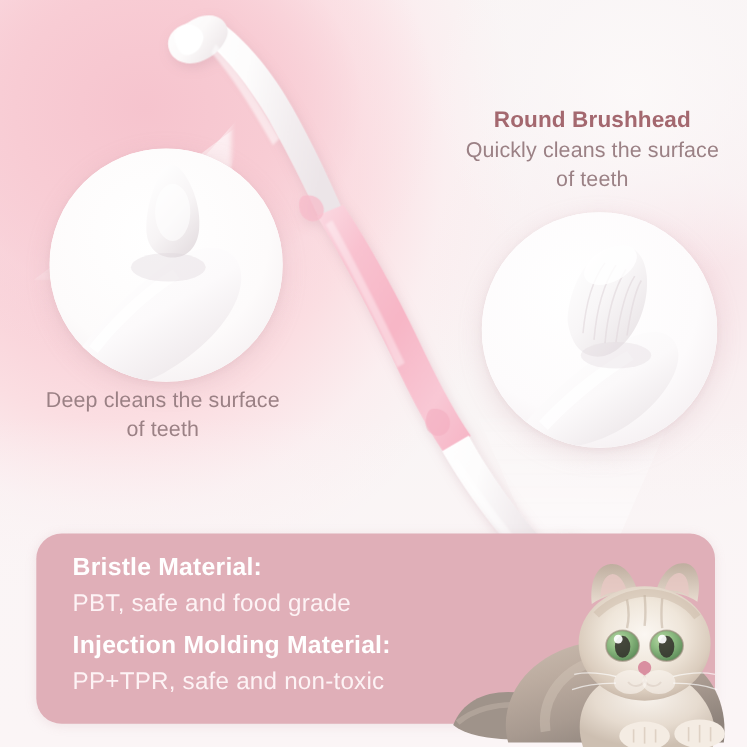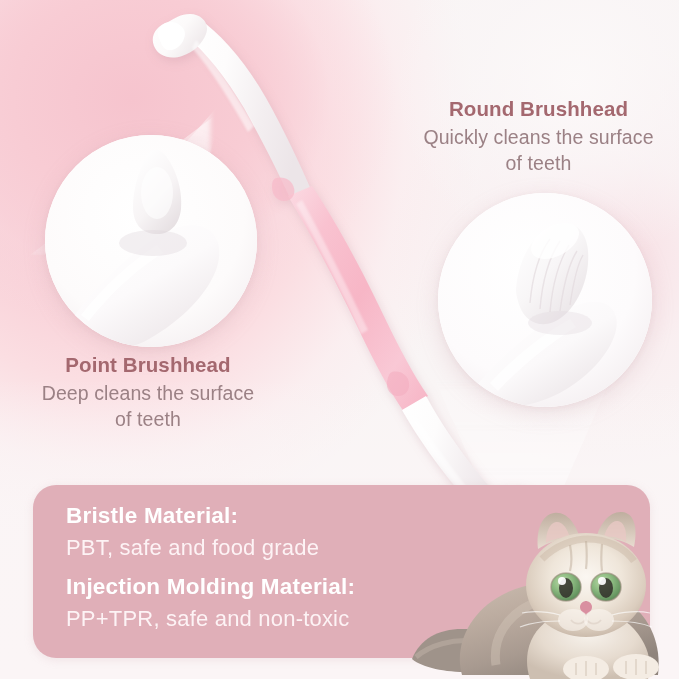--- a/index.html
+++ b/index.html
@@ -313,21 +313,20 @@
     </svg>
   </div>
 
   <div class="callout callout-right">
     <p class="title">Round Brushhead</p>
     <p class="desc">Quickly cleans the surface</p>
     <p class="desc">of teeth</p>
   </div>
 
   <div class="callout callout-left">
-    <p class="title">Point Brushhead</p>
     <p class="desc">Deep cleans the surface</p>
     <p class="desc">of teeth</p>
   </div>
 
   <div class="spec-panel">
     <div class="spec-row r2">
       <p class="spec-label">Injection Molding Material:</p>
       <p class="spec-value">PP+TPR, safe and non-toxic</p>
     </div>
     <div class="spec-row r1">

